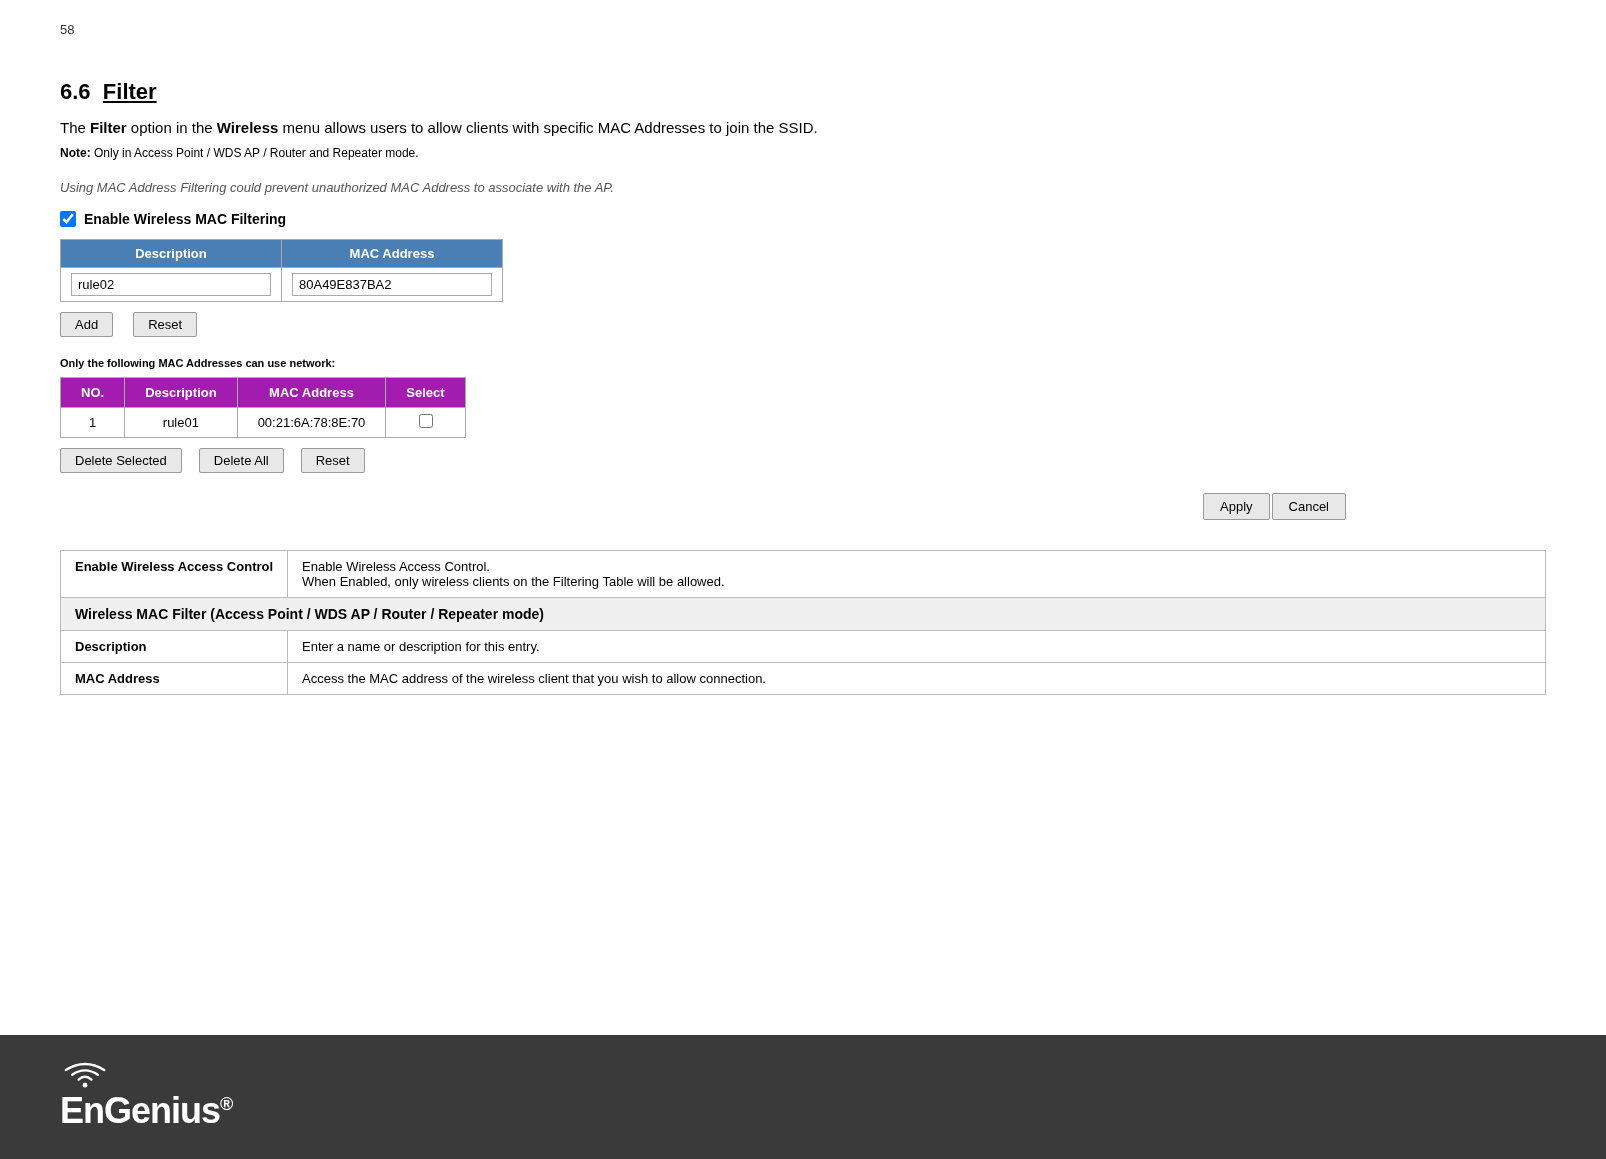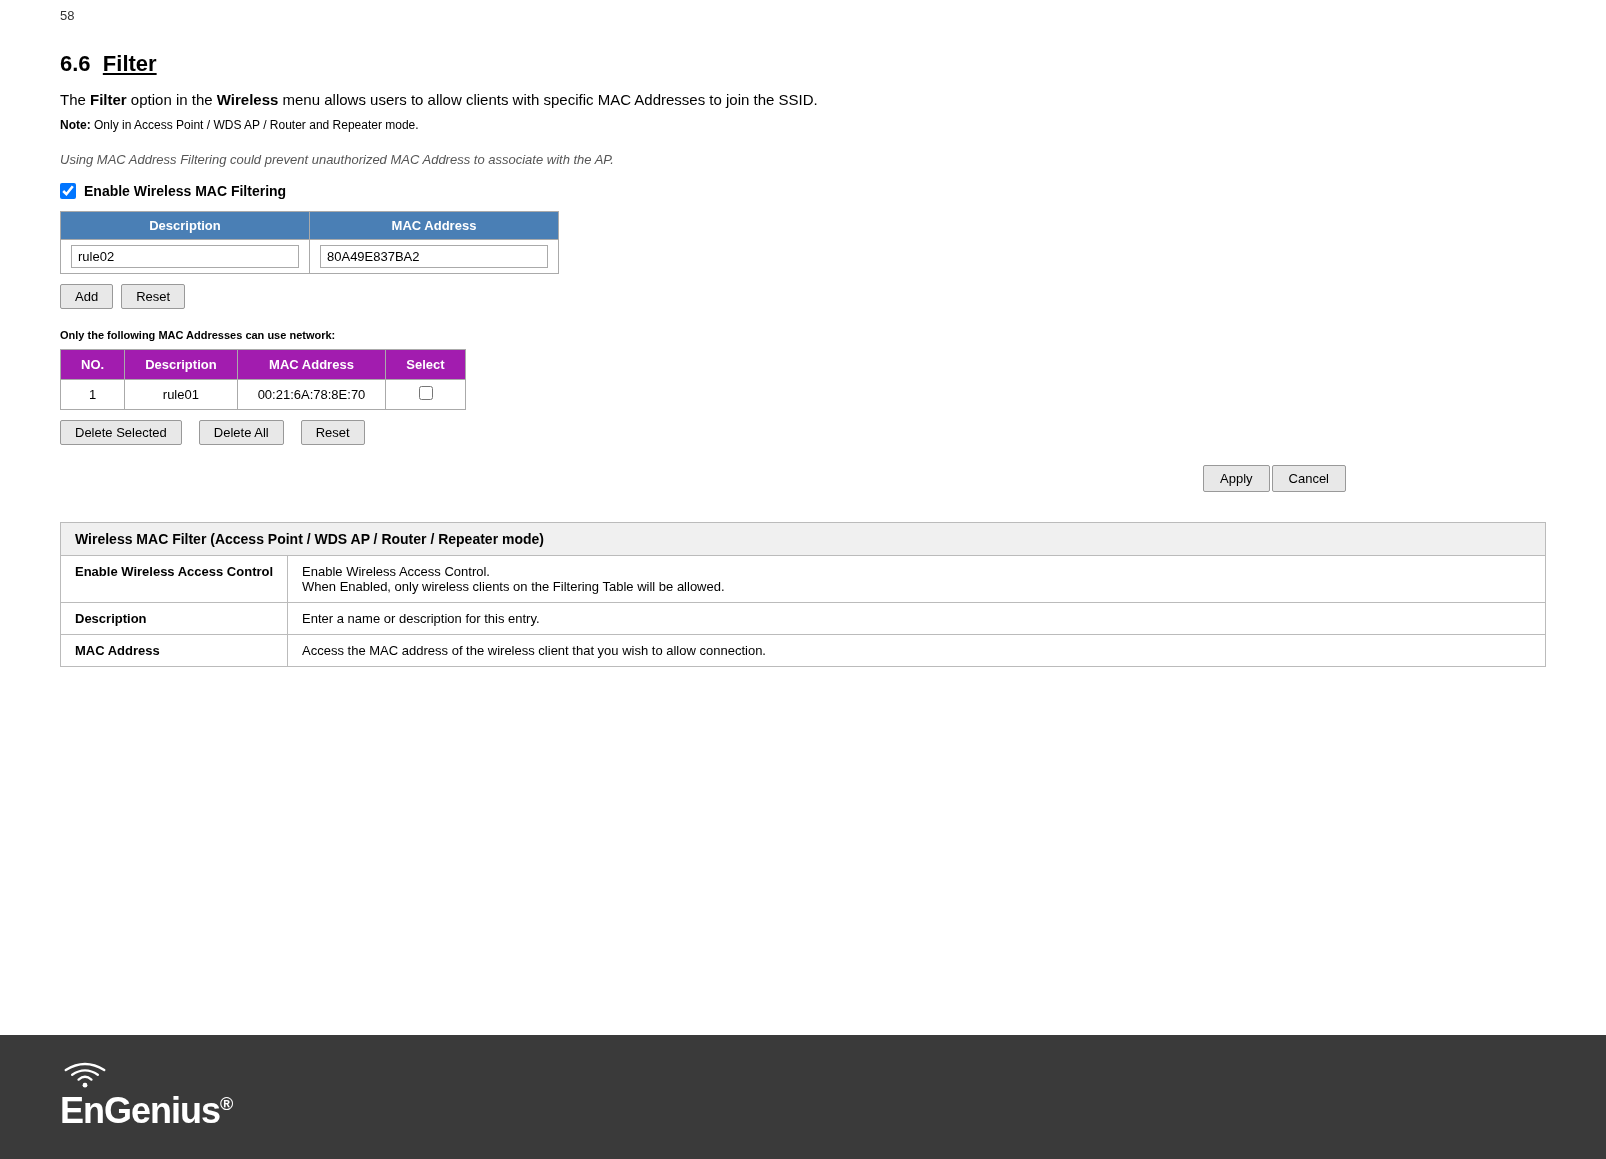--- a/index.html
+++ b/index.html
@@ -7,21 +7,21 @@
       font-family: Arial, sans-serif;
       font-size: 14px;
       background: #fff;
       color: #000;
       width: 1606px;
       min-height: 1159px;
       display: flex;
       flex-direction: column;
     }
     .page-number {
-      padding: 8px 60px;
+      padding: 22px 60px;
       font-size: 13px;
       color: #333;
     }
     .content {
       flex: 1;
       padding: 10px 60px 20px 60px;
     }
     .section-heading {
       font-size: 22px;
       font-weight: bold;
@@ -82,25 +82,25 @@
     }
     .add-table td {
       border: 1px solid #aaa;
       padding: 5px 10px;
       text-align: center;
     }
     .add-table input[type="text"] {
       border: 1px solid #aaa;
       padding: 3px 6px;
       font-size: 13px;
-      width: 228px;
+      width: 200px;
     }
     .btn-row {
       display: flex;
-      gap: 8px;
+      gap: 20px;
       margin-bottom: 20px;
     }
     .btn {
       border: 1px solid #999;
       background: #e8e8e8;
       padding: 4px 14px;
       font-size: 13px;
       cursor: pointer;
       border-radius: 2px;
     }
@@ -285,26 +285,26 @@
       <button class="btn-apply">Apply</button>
       <button class="btn-apply">Cancel</button>
     </div>
 
   </div>
 
   <table class="ref-table">
     <tbody id="ref-table-body">
 
     <tr>
-          <td colspan="2" class="header-row" style="background:#f0f0f0;font-weight:bold;font-size:14px;padding:8px 14px;border:1px solid #bbb;">Wireless MAC Filter (Access Point / WDS AP / Router / Repeater mode)</td>
-        </tr>
-        <tr>
     <td class="field-name">Enable Wireless Access Control</td>
     <td>Enable Wireless Access Control.<br>When Enabled, only wireless clients on the Filtering Table will be allowed.</td>
   </tr>
+        <tr>
+          <td colspan="2" class="header-row" style="background:#f0f0f0;font-weight:bold;font-size:14px;padding:8px 14px;border:1px solid #bbb;">Wireless MAC Filter (Access Point / WDS AP / Router / Repeater mode)</td>
+        </tr>
         <tr>
     <td class="field-name">Description</td>
     <td>Enter a name or description for this entry.</td>
   </tr>
         <tr>
     <td class="field-name">MAC Address</td>
     <td>Access the MAC address of the wireless client that you wish to allow connection.</td>
   </tr>
       </tbody>
   </table>

